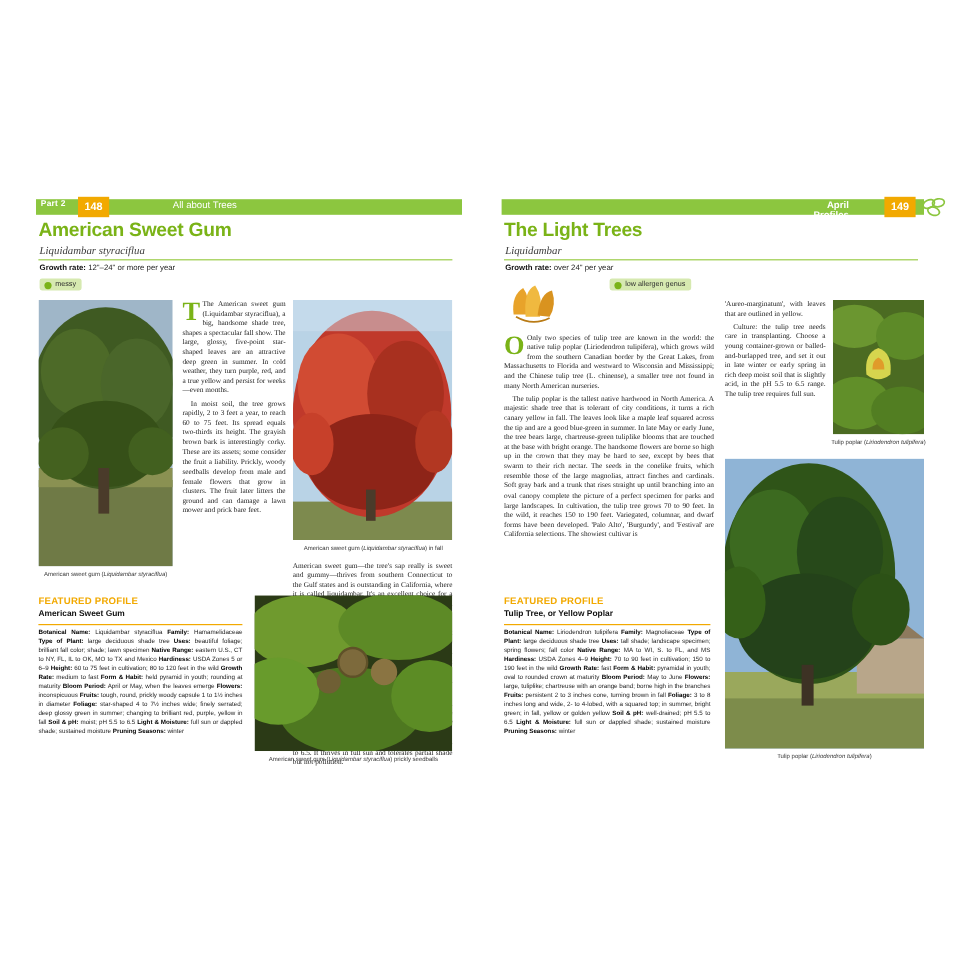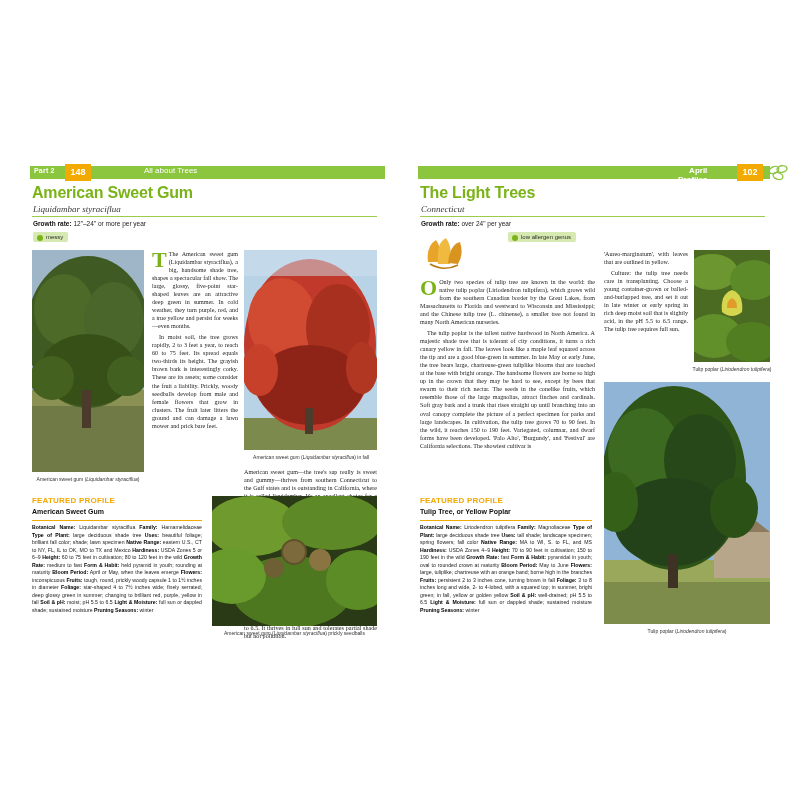--- a/index.html
+++ b/index.html
@@ -54,21 +54,21 @@
 
 <div class="spread">
 
   <div class="headband">
     <div class="hb-bar-green"></div>
     <div class="hb-bar-green2"></div>
     <div class="hb-part">Part 2</div>
     <div class="hb-folio-l">148</div>
     <div class="hb-title-l">All about Trees</div>
     <div class="hb-title-r">April Profiles</div>
-    <div class="hb-folio-r">102</div>
+    <div class="hb-folio-r">149</div>
     <div class="leaf-deco">
       <svg class="leafsvg" width="24" height="18" viewBox="0 0 24 18">
         <ellipse cx="6" cy="6" rx="5" ry="3.3" fill="none" stroke="#8cc63f" stroke-width="1.4" transform="rotate(-25 6 6)"></ellipse>
         <ellipse cx="14" cy="5" rx="5" ry="3.3" fill="none" stroke="#8cc63f" stroke-width="1.4" transform="rotate(-10 14 5)"></ellipse>
         <ellipse cx="10" cy="12" rx="5" ry="3.3" fill="none" stroke="#8cc63f" stroke-width="1.4" transform="rotate(20 10 12)"></ellipse>
       </svg>
     </div>
   </div>
 
   <div class="chap-title" style="left:32px;top:38px;">American Sweet Gum</div>
@@ -235,21 +235,21 @@
       <ellipse cx="146" cy="84" rx="32" ry="30" fill="#5c8c25"></ellipse>
       <circle cx="82" cy="56" r="12" fill="#7d6a3c"></circle>
       <circle cx="108" cy="64" r="11" fill="#8a7442"></circle>
       <circle cx="62" cy="72" r="10" fill="#6f5f34"></circle>
       <circle cx="82" cy="56" r="12" fill="none" stroke="#5f5128" stroke-width="2"></circle>
     </svg>
   </div>
   <div class="cap" style="left:212px;top:484px;width:165px;">American sweet gum (<i>Liquidambar styraciflua</i>) prickly seedballs</div>
 
   <div class="chap-title" style="left:420px;top:38px;">The Light Trees</div>
-  <div class="chap-sci" style="left:421px;top:58px;">Connecticut</div>
+  <div class="chap-sci" style="left:421px;top:58px;">Liquidambar</div>
   <div class="rule-green" style="left:420px;top:70px;width:345px;"></div>
 
   <div class="growth" style="left:421px;top:74px;">
     <b>Growth rate:</b>
     <span>over 24" per year</span>
   </div>
   <div class="tag" style="left:508px;top:86px;">low allergen genus</div>
 
   <div class="img" style="left:420px;top:86px;width:48px;height:44px;">
     <svg width="48" height="44" viewBox="0 0 48 44">

